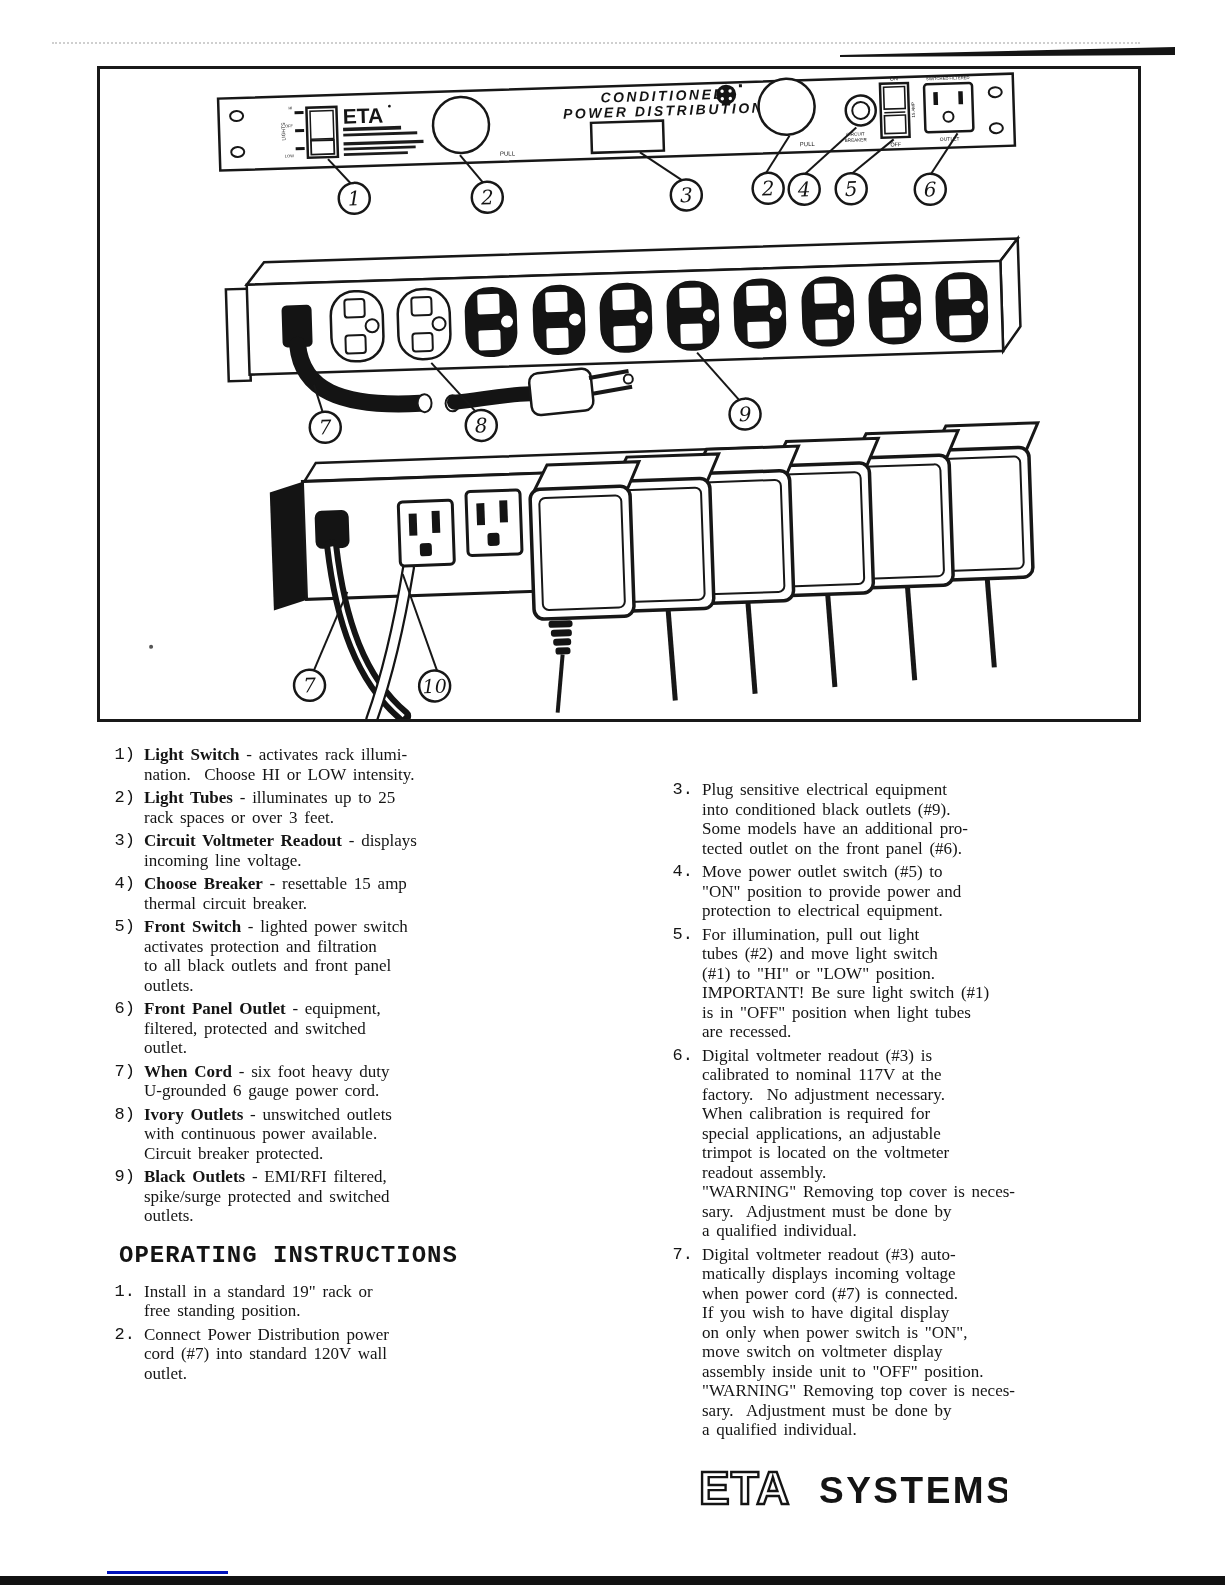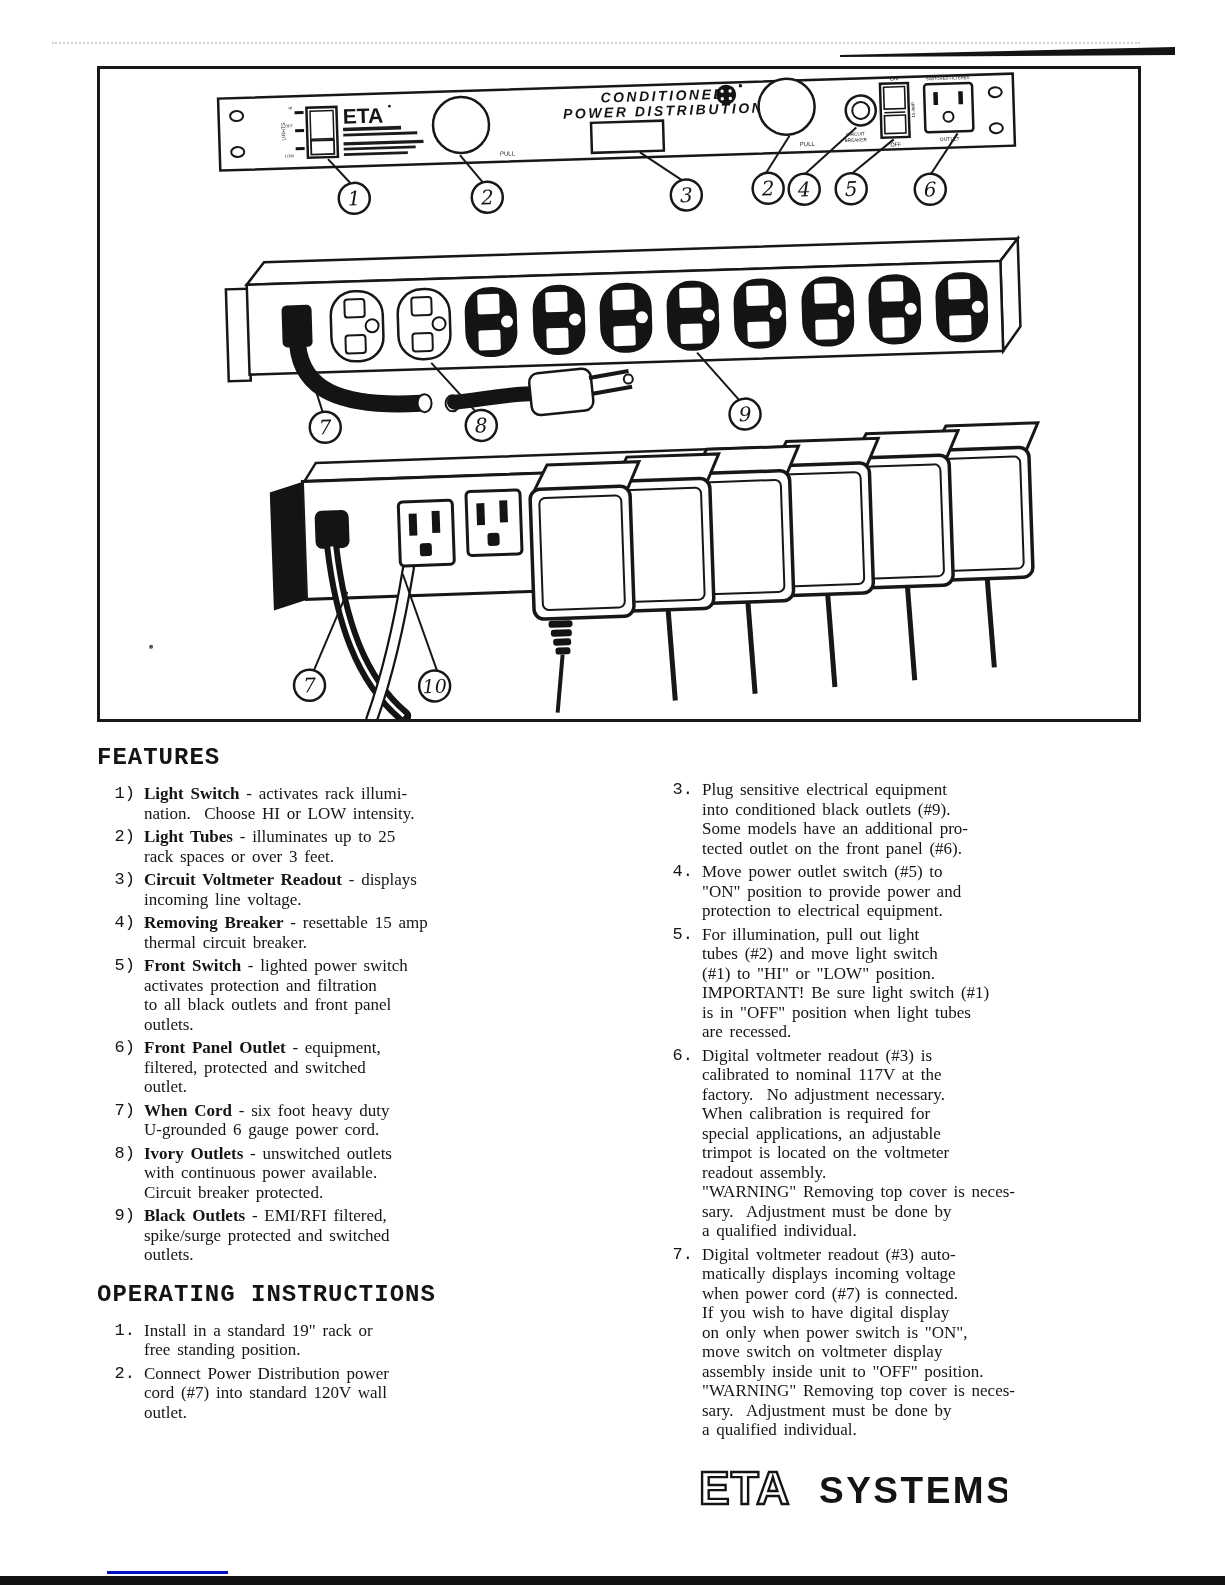--- a/index.html
+++ b/index.html
@@ -15,21 +15,21 @@
   .figure-box{position:absolute;left:97px;top:66px;width:1038px;height:650px;
               border:3px solid #191919;}
   .figure-box svg{display:block;width:100%;height:100%;}
   
   .col{position:absolute;font-size:17px;line-height:19.5px;}
   .col-left{left:97px;top:745px;width:522px;}
   .col-right{left:655px;top:780px;width:518px;}
   h2.sect{font-family:"Liberation Mono","DejaVu Sans Mono",monospace;
           font-size:24px;line-height:26px;font-weight:700;letter-spacing:1px;
           margin:0 0 13px 0;}
-  h2.ops{margin-top:17px;}
+  h2.ops{margin-top:17px;margin-left:22px;}
   .li{display:flex;margin-bottom:4px;}
   .num{flex:0 0 38px;text-align:right;padding-right:9px;box-sizing:content-box;}
   .body{white-space:pre-wrap;word-spacing:2.5px;flex:1;font-family:Liberation Serif, serif;}
   .fname{font-weight:700;}
   .logo-wrap{margin:22px 0 0 42px;}
   
   .ln{stroke:#171717;fill:none;}
   .shape{stroke:#171717;fill:#ffffff;}
   .dark{fill:#141414;stroke:none;}
   text.tech{font-family:"Liberation Sans",sans-serif;}
@@ -372,40 +372,39 @@
               <text x="330" y="616" font-size="19" text-anchor="middle" class="callout-num" fill="#141414">10</text>
             </g>
         </g>
 
         <circle cx="48" cy="560" r="2" fill="#555"></circle>
       </g>
     </svg>
   </div>
 
   <div class="col col-left">
-    <h2 class="sect">FEATURES</h2>
 
     <div class="li">
         <span class="num">1)</span>
         <span class="body"><b class="fname">Light Switch</b><span> - activates rack illumi-
 nation.  Choose HI or LOW intensity.</span></span>
       </div>
     <div class="li">
         <span class="num">2)</span>
         <span class="body"><b class="fname">Light Tubes</b><span> - illuminates up to 25
 rack spaces or over 3 feet.</span></span>
       </div>
     <div class="li">
         <span class="num">3)</span>
         <span class="body"><b class="fname">Circuit Voltmeter Readout</b><span> - displays
 incoming line voltage.</span></span>
       </div>
     <div class="li">
         <span class="num">4)</span>
-        <span class="body"><b class="fname">Removing Breaker</b><span> - resettable 15 amp
+        <span class="body"><b class="fname">Choose Breaker</b><span> - resettable 15 amp
 thermal circuit breaker.</span></span>
       </div>
     <div class="li">
         <span class="num">5)</span>
         <span class="body"><b class="fname">Front Switch</b><span> - lighted power switch
 activates protection and filtration
 to all black outlets and front panel
 outlets.</span></span>
       </div>
     <div class="li">

